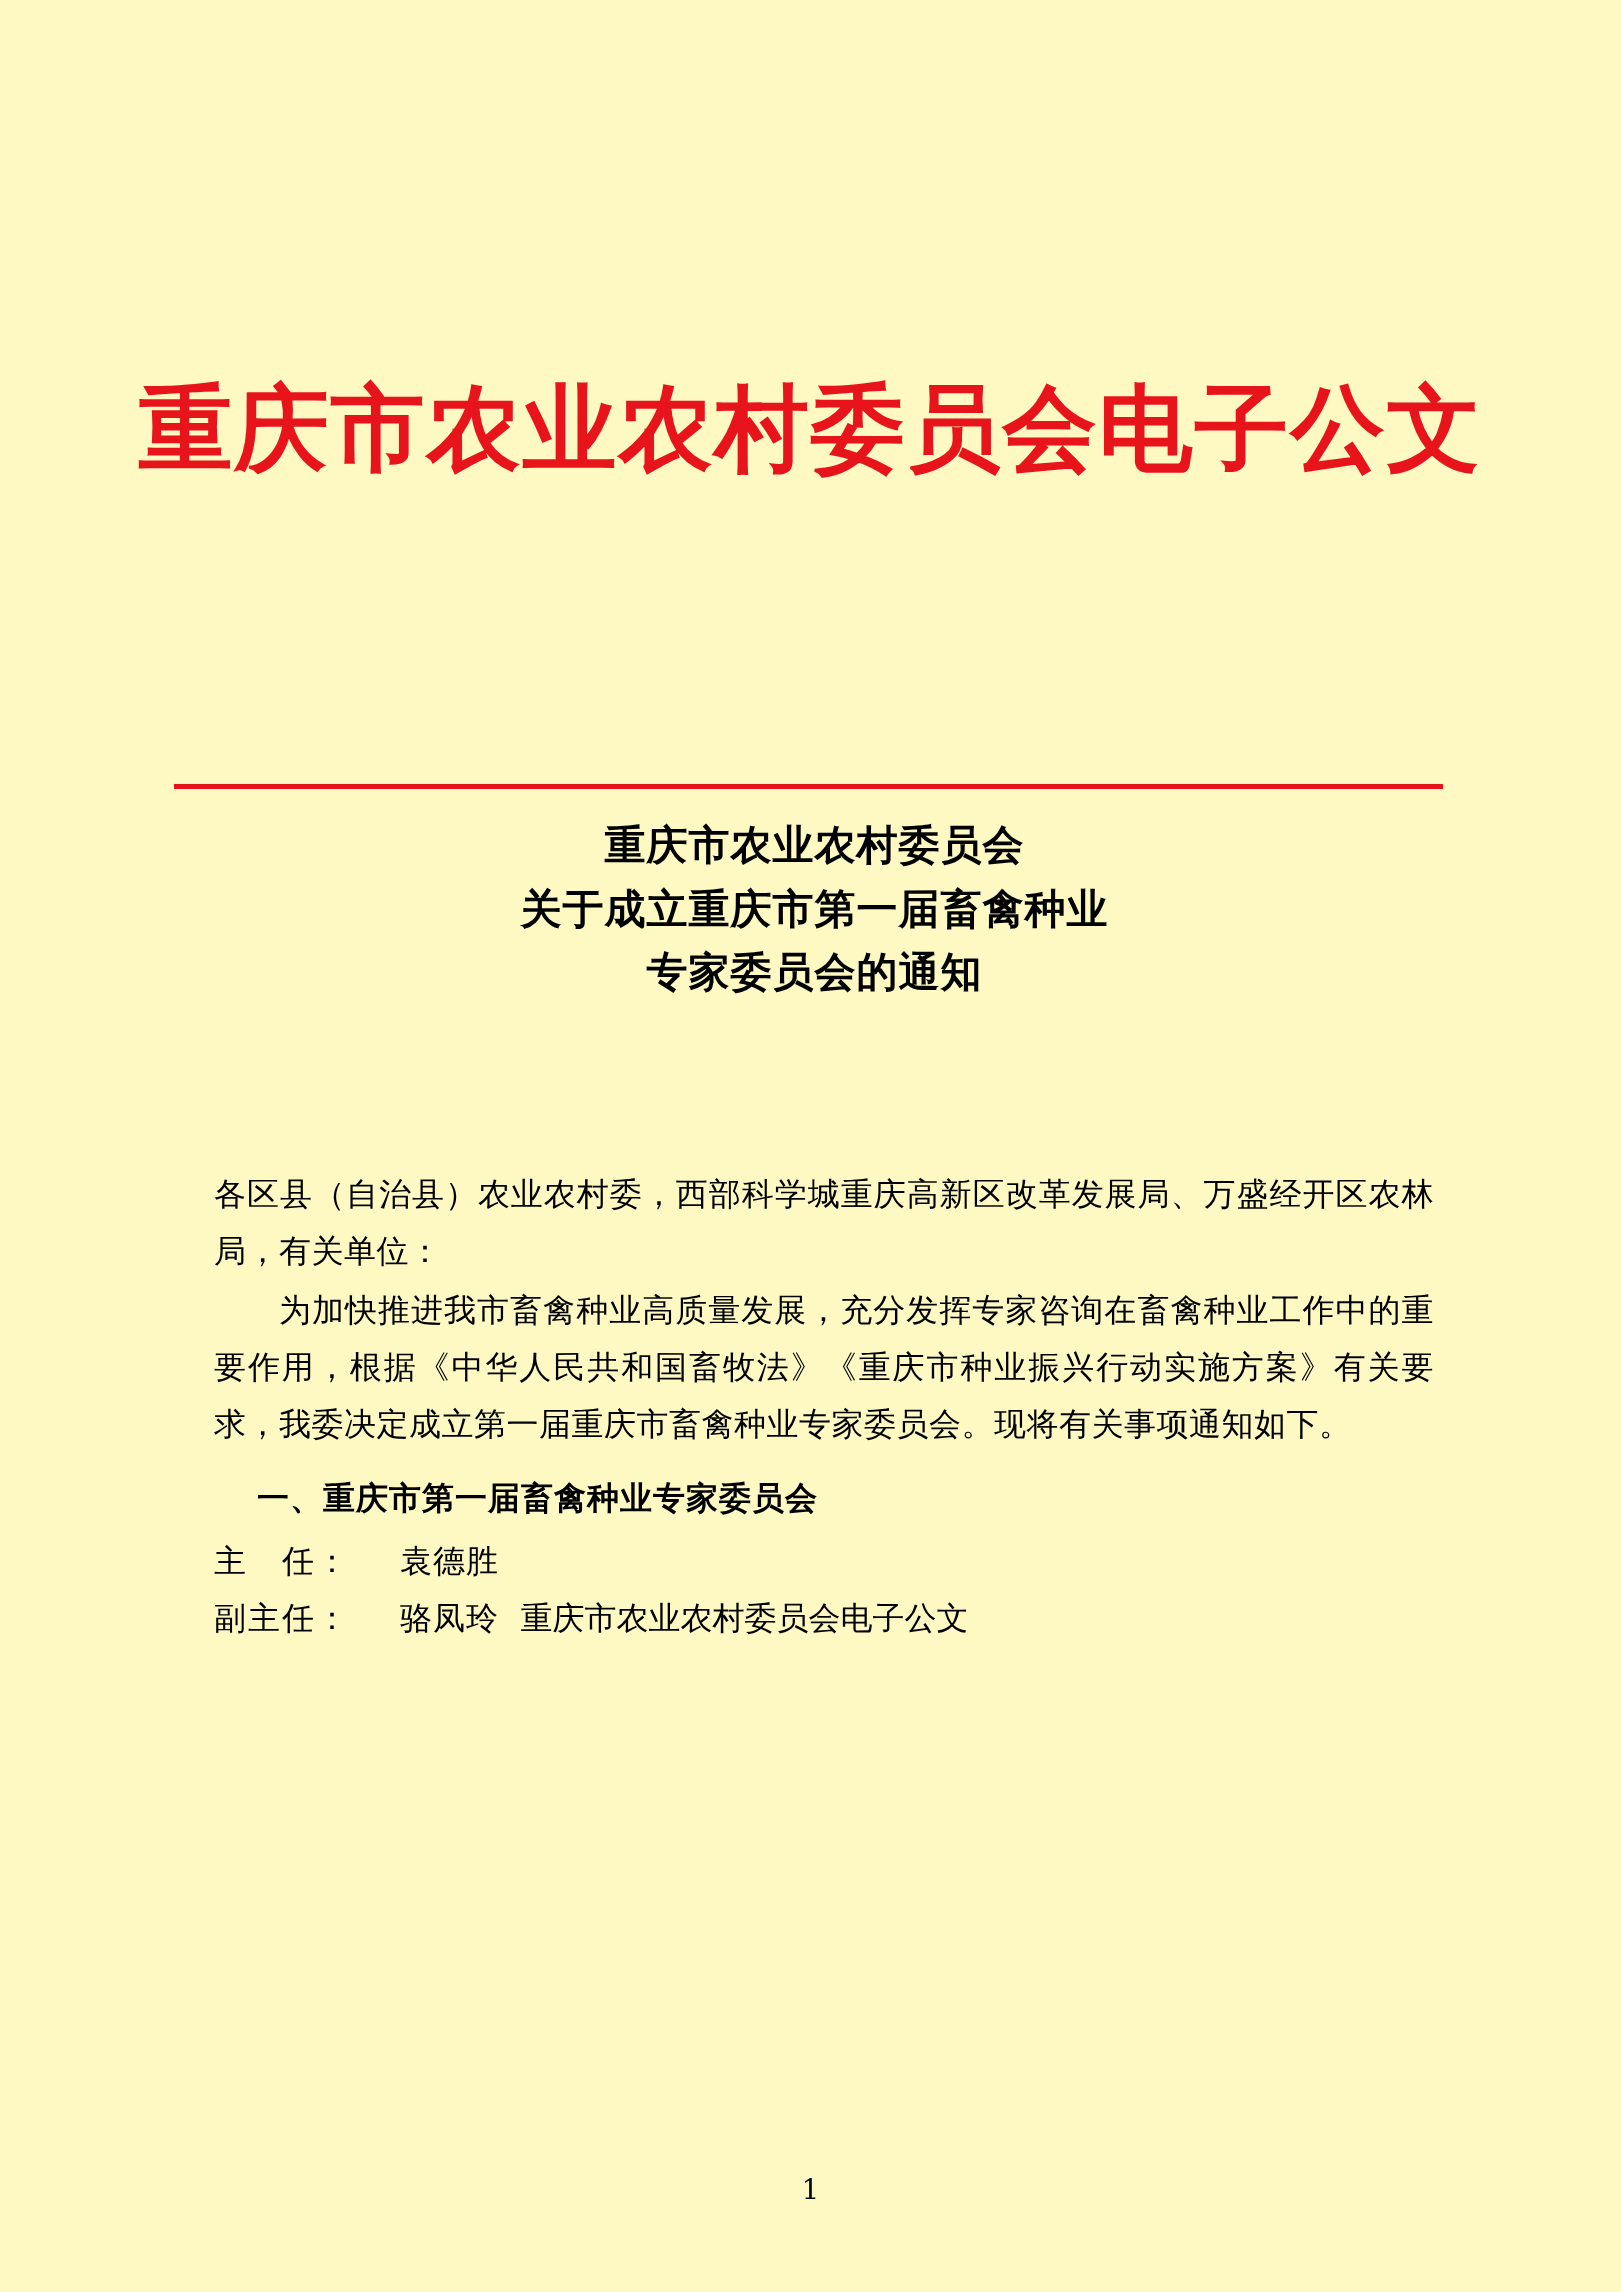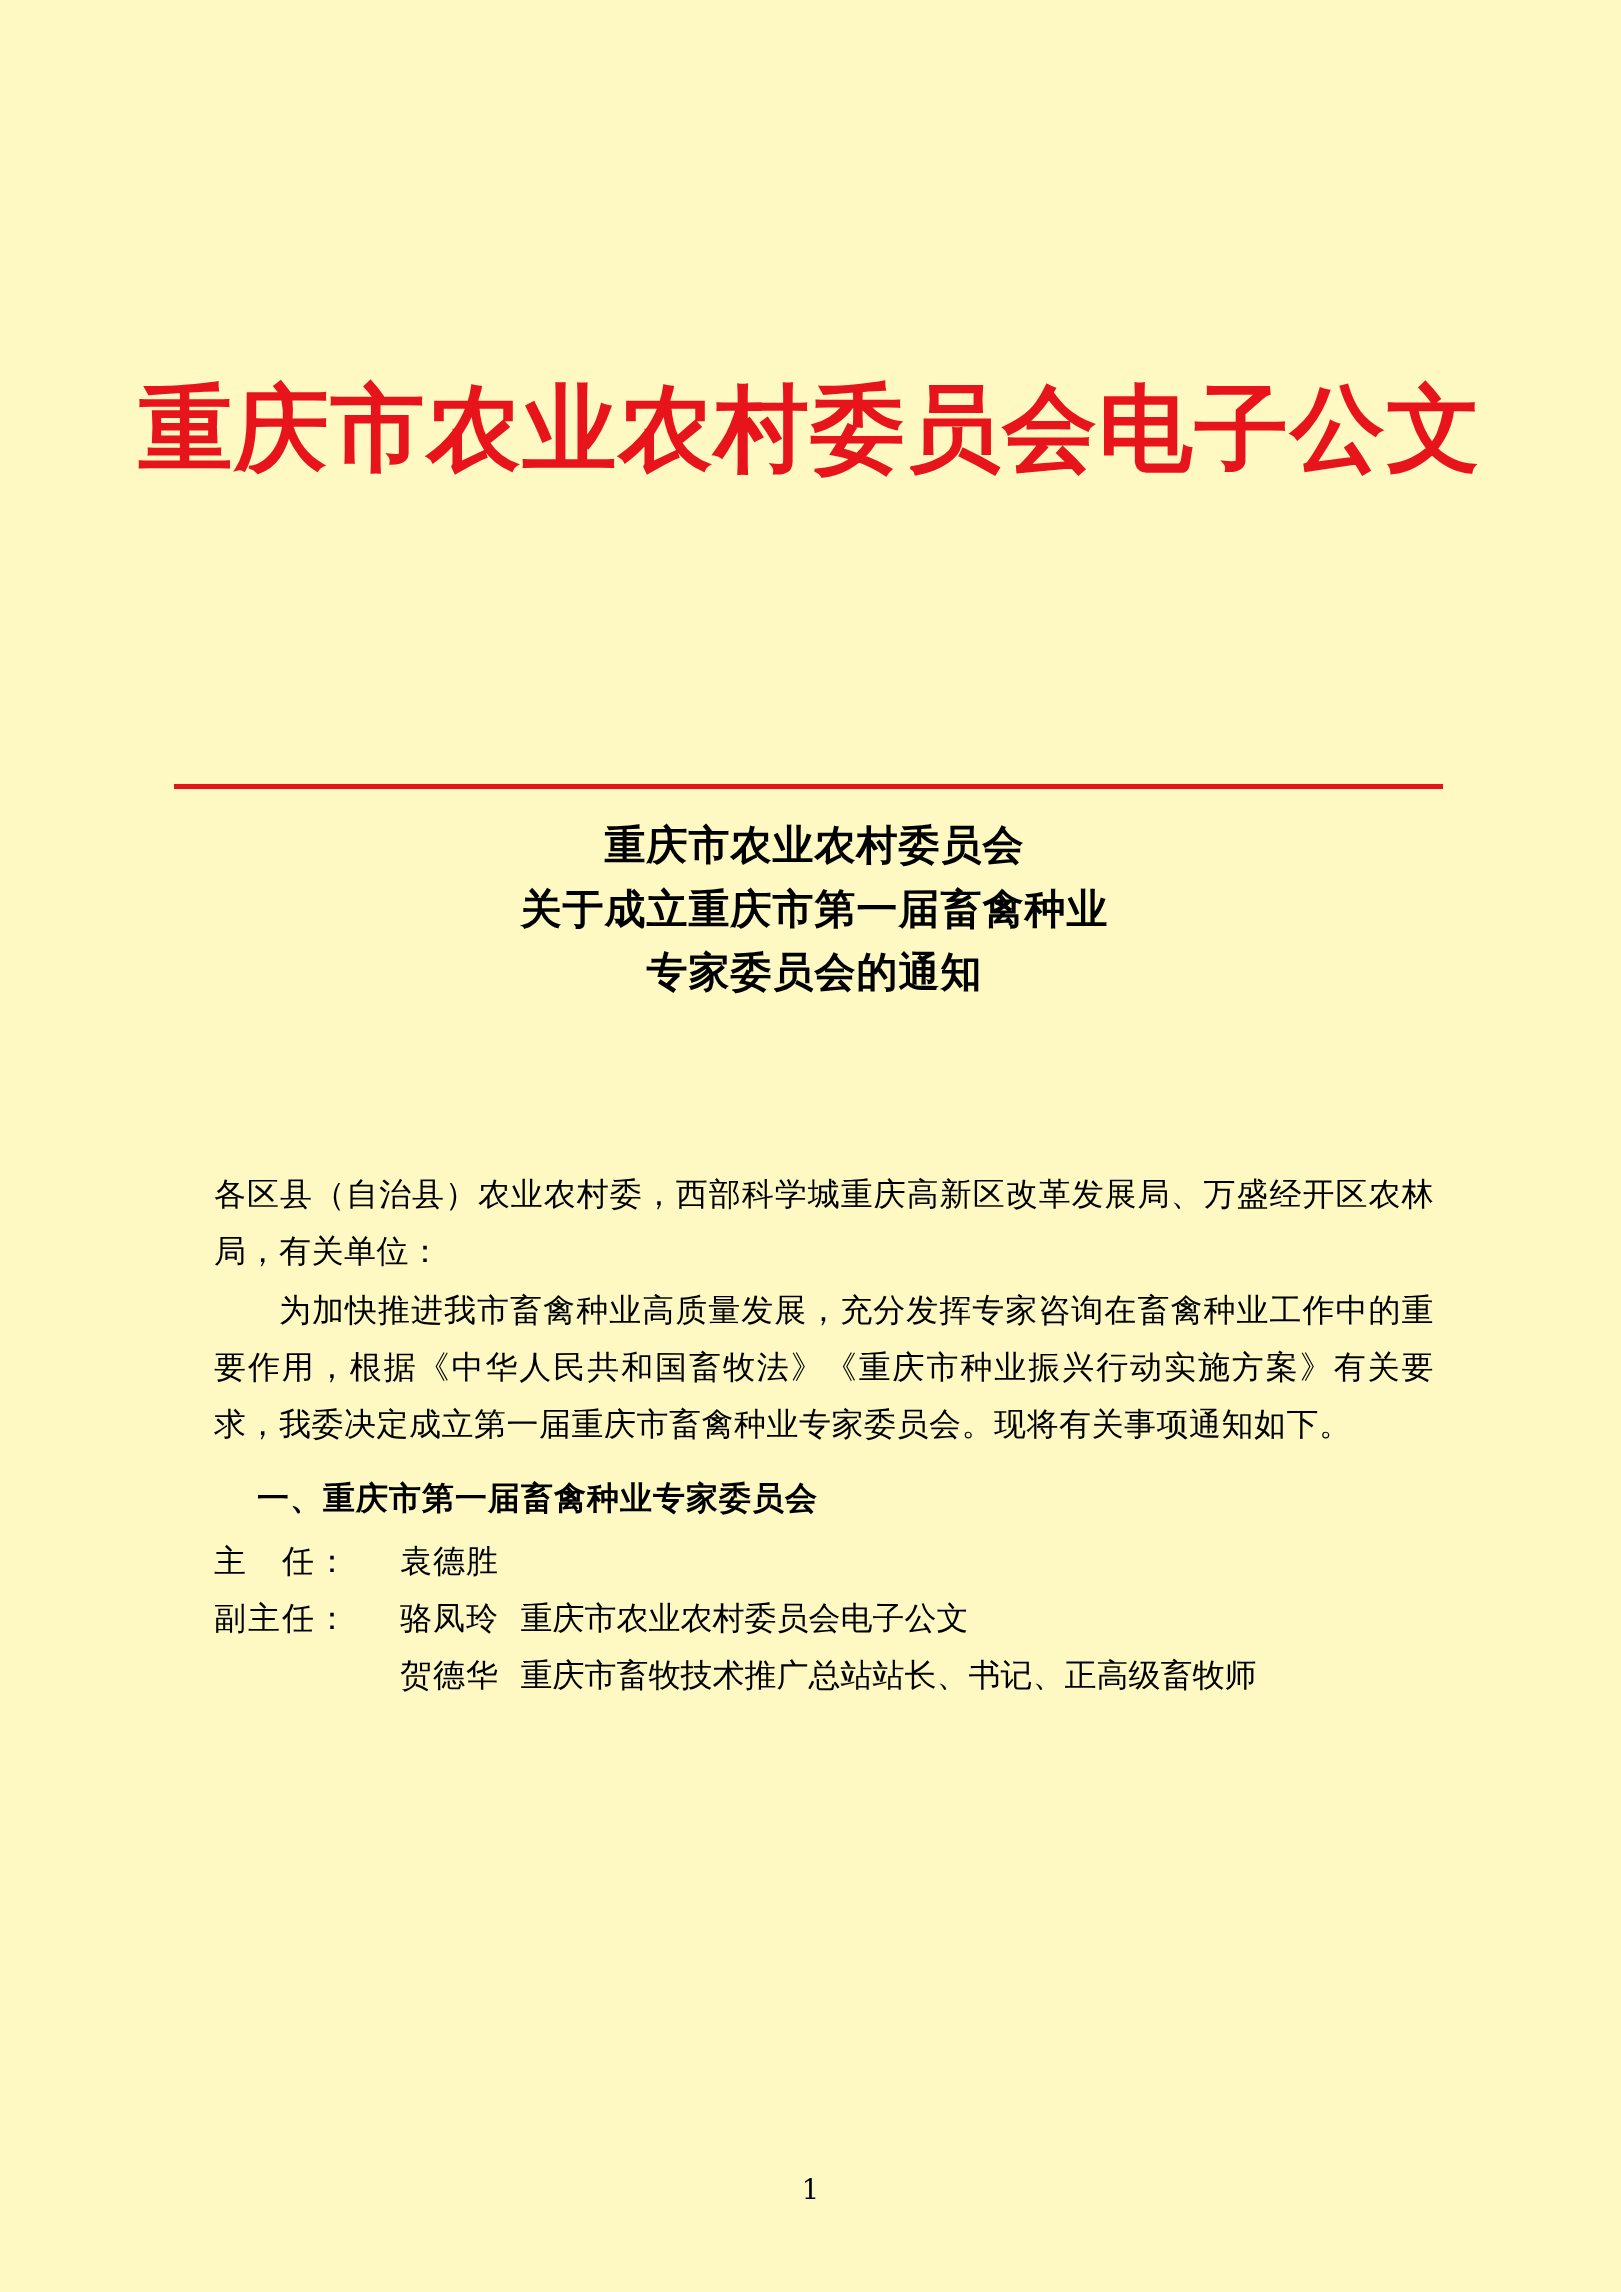--- a/index.html
+++ b/index.html
@@ -189,25 +189,20 @@
         <span class="roster-role spaced">主　任：</span>
         <span class="roster-name">袁德胜</span>
       </div>
 
       <div class="roster-row">
         <span class="roster-role">副主任：</span>
         <span class="roster-name">骆凤玲</span>
         <span class="roster-title">重庆市农业农村委员会电子公文</span>
       </div>
 
-      <div class="roster-row continued">
-        <span class="roster-role"></span>
-        <span class="roster-name">贺德华</span>
-        <span class="roster-title">重庆市畜牧技术推广总站站长、书记、正高级畜牧师</span>
-      </div>
 
     </div>
   </div>
 
   <div class="page-number">1</div>
 
 </div>
 
 
 </body></html>

